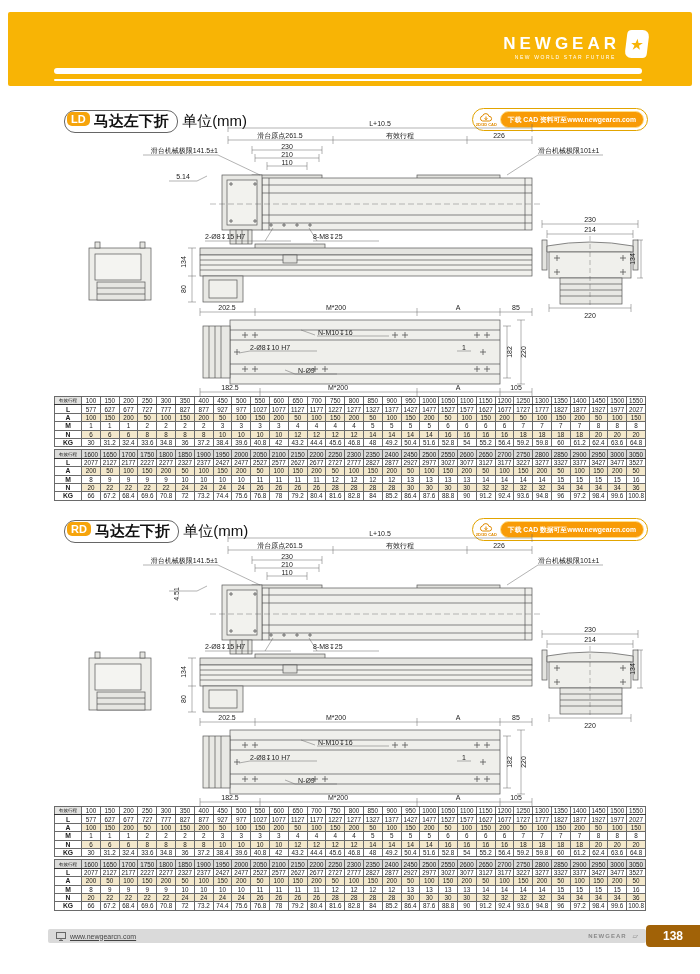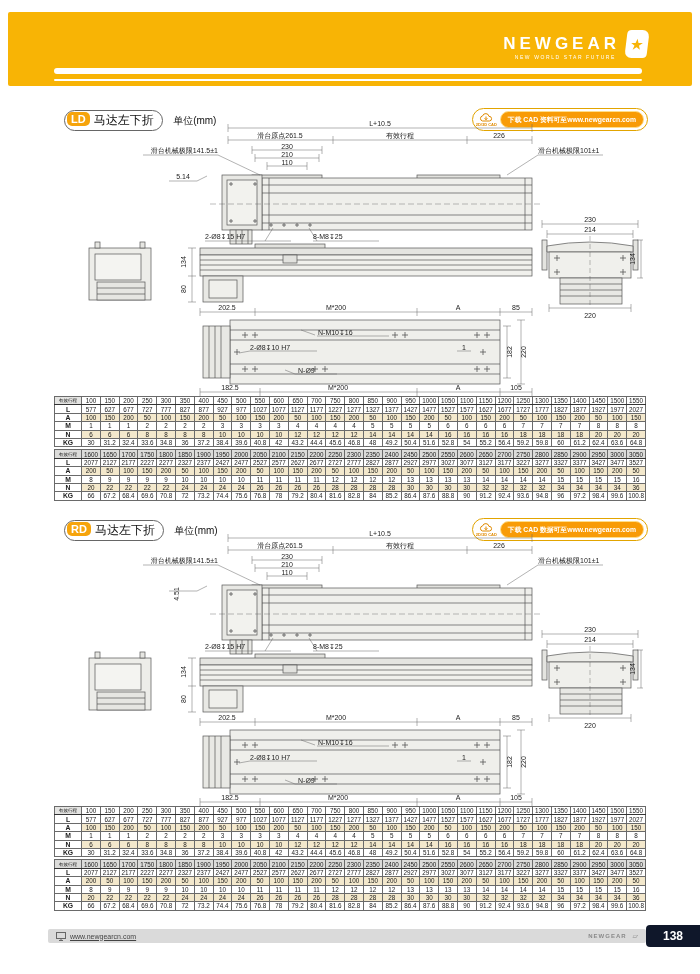--- a/index.html
+++ b/index.html
@@ -14,22 +14,22 @@
   .band-line{position:absolute;left:46px;right:50px;background:#fff;border-radius:3px}
   .band-line.thick{bottom:12px;height:6px}
   .band-line.thin{bottom:5px;height:2px}
 
   
   #sections{position:absolute;left:0;top:104px;width:700px}
   .section{position:relative;width:700px;height:410px}
   .sec-header{position:absolute;left:64px;top:6px;right:52px;height:24px}
   .badge-group{display:inline-flex;align-items:flex-start;border:1px solid #666;border-radius:11px;padding:1px 8px 1px 2px;background:#fff;gap:4px;vertical-align:middle}
   .badge-code{background:#F6A40B;color:#fff;font-weight:bold;font-size:11px;border-radius:5px;padding:1px 4px}
-  .badge-label{font-weight:normal;font-size:12px;color:#111;white-space:nowrap}
-  .unit{font-size:10px;color:#111;margin-left:6px;vertical-align:middle}
+  .badge-label{font-weight:bold;font-size:15px;color:#111;white-space:nowrap}
+  .unit{font-size:15px;color:#111;vertical-align:middle}
   .cad-group{position:absolute;right:0;top:-2px;display:flex;align-items:center;border:1px solid #E2A400;border-radius:12px;padding:2px 3px;gap:3px;background:#fff}
   .cad-cloud{display:flex;flex-direction:column;align-items:center;line-height:1;cursor:pointer}
   .cad-cloud-txt{font-size:4px;color:#E08A00;font-weight:bold;margin-top:1px;white-space:nowrap}
   .cad-pill{background:#F89B06;border:1px solid #FFDE8A;color:#fff;font-size:6.8px;border-radius:9px;padding:2.5px 7px;font-weight:bold;white-space:nowrap;cursor:pointer}
   .diagram{position:absolute;left:55px;top:14px}
   .diagram text{fill:#1c1c1c;stroke:none;font-size:7px}
   .tables{position:absolute;left:54px;top:292px}
 
   
   table.dims{border-collapse:collapse;table-layout:fixed;width:592px;margin:0 0 2px 0;border:1px solid #333}
@@ -38,21 +38,21 @@
   .dims th.rowlab{font-weight:bold;font-size:6.8px}
   .dims tr.tinted td{background:#F3E8CC}
   .dims tr:first-child th{border-bottom:1px solid #333}
   .dims.shaded-head tr:first-child th{background:#DCDCDA}
 
   
   .footer-bar{position:absolute;left:48px;top:929px;width:598px;height:14px;background:#DADADA;display:flex;align-items:center;padding:0 8px;gap:4px;border-radius:2px}
   .footer-url{font-size:7px;color:#444;text-decoration:underline;cursor:pointer}
   .footer-brand{margin-left:auto;font-size:6px;font-weight:bold;color:#8a8a8a;letter-spacing:1px}
   .footer-mark{color:#8a8a8a;font-size:7px;margin-left:2px}
-  .page-tab{position:absolute;left:646px;top:925px;width:54px;height:22px;background:#0f172a;color:#fff;font-size:12px;font-weight:bold;display:flex;align-items:center;justify-content:center;border-radius:4px 0 0 4px}
+  .page-tab{position:absolute;left:646px;top:925px;width:54px;height:22px;background:#a16207;color:#fff;font-size:12px;font-weight:bold;display:flex;align-items:center;justify-content:center;border-radius:4px 0 0 4px}
 </style>
 </head>
 <body>
 
 <header class="band">
   <div class="brand">
     <span class="brand-name">NEWGEAR</span>
     <span class="brand-mark">★</span>
   </div>
   <div class="tagline">NEW WORLD STAR FUTURE</div>

